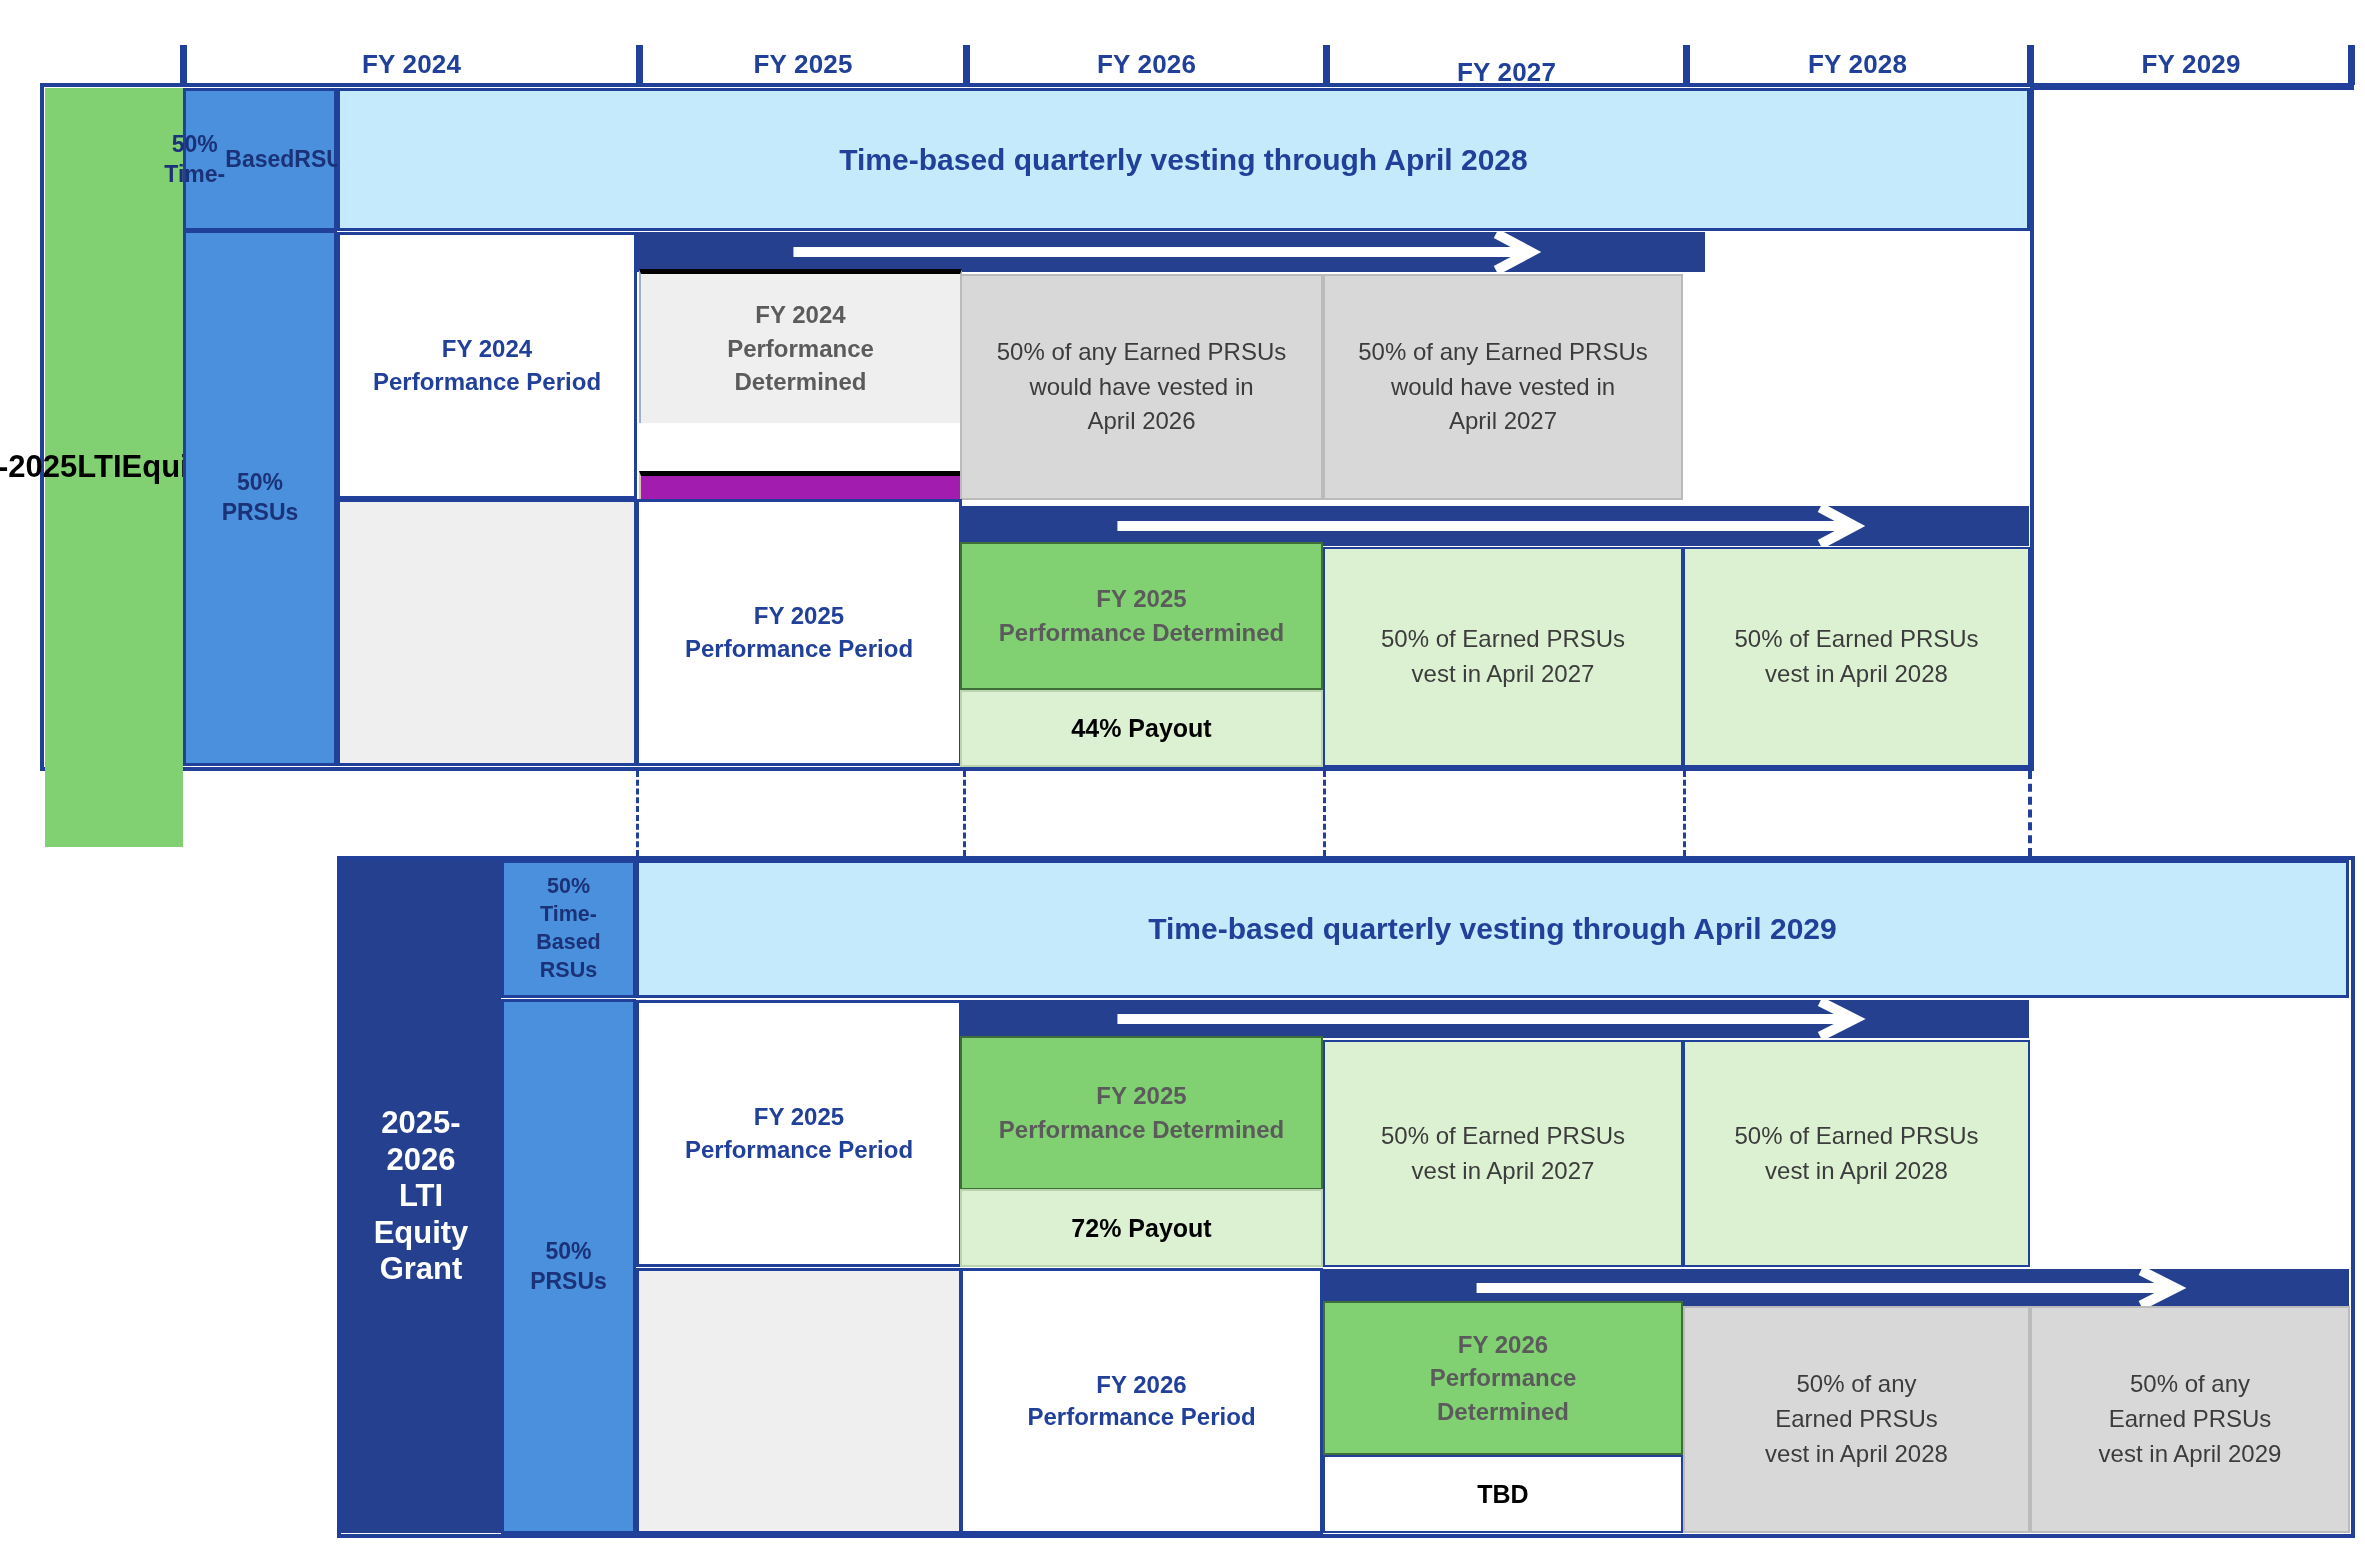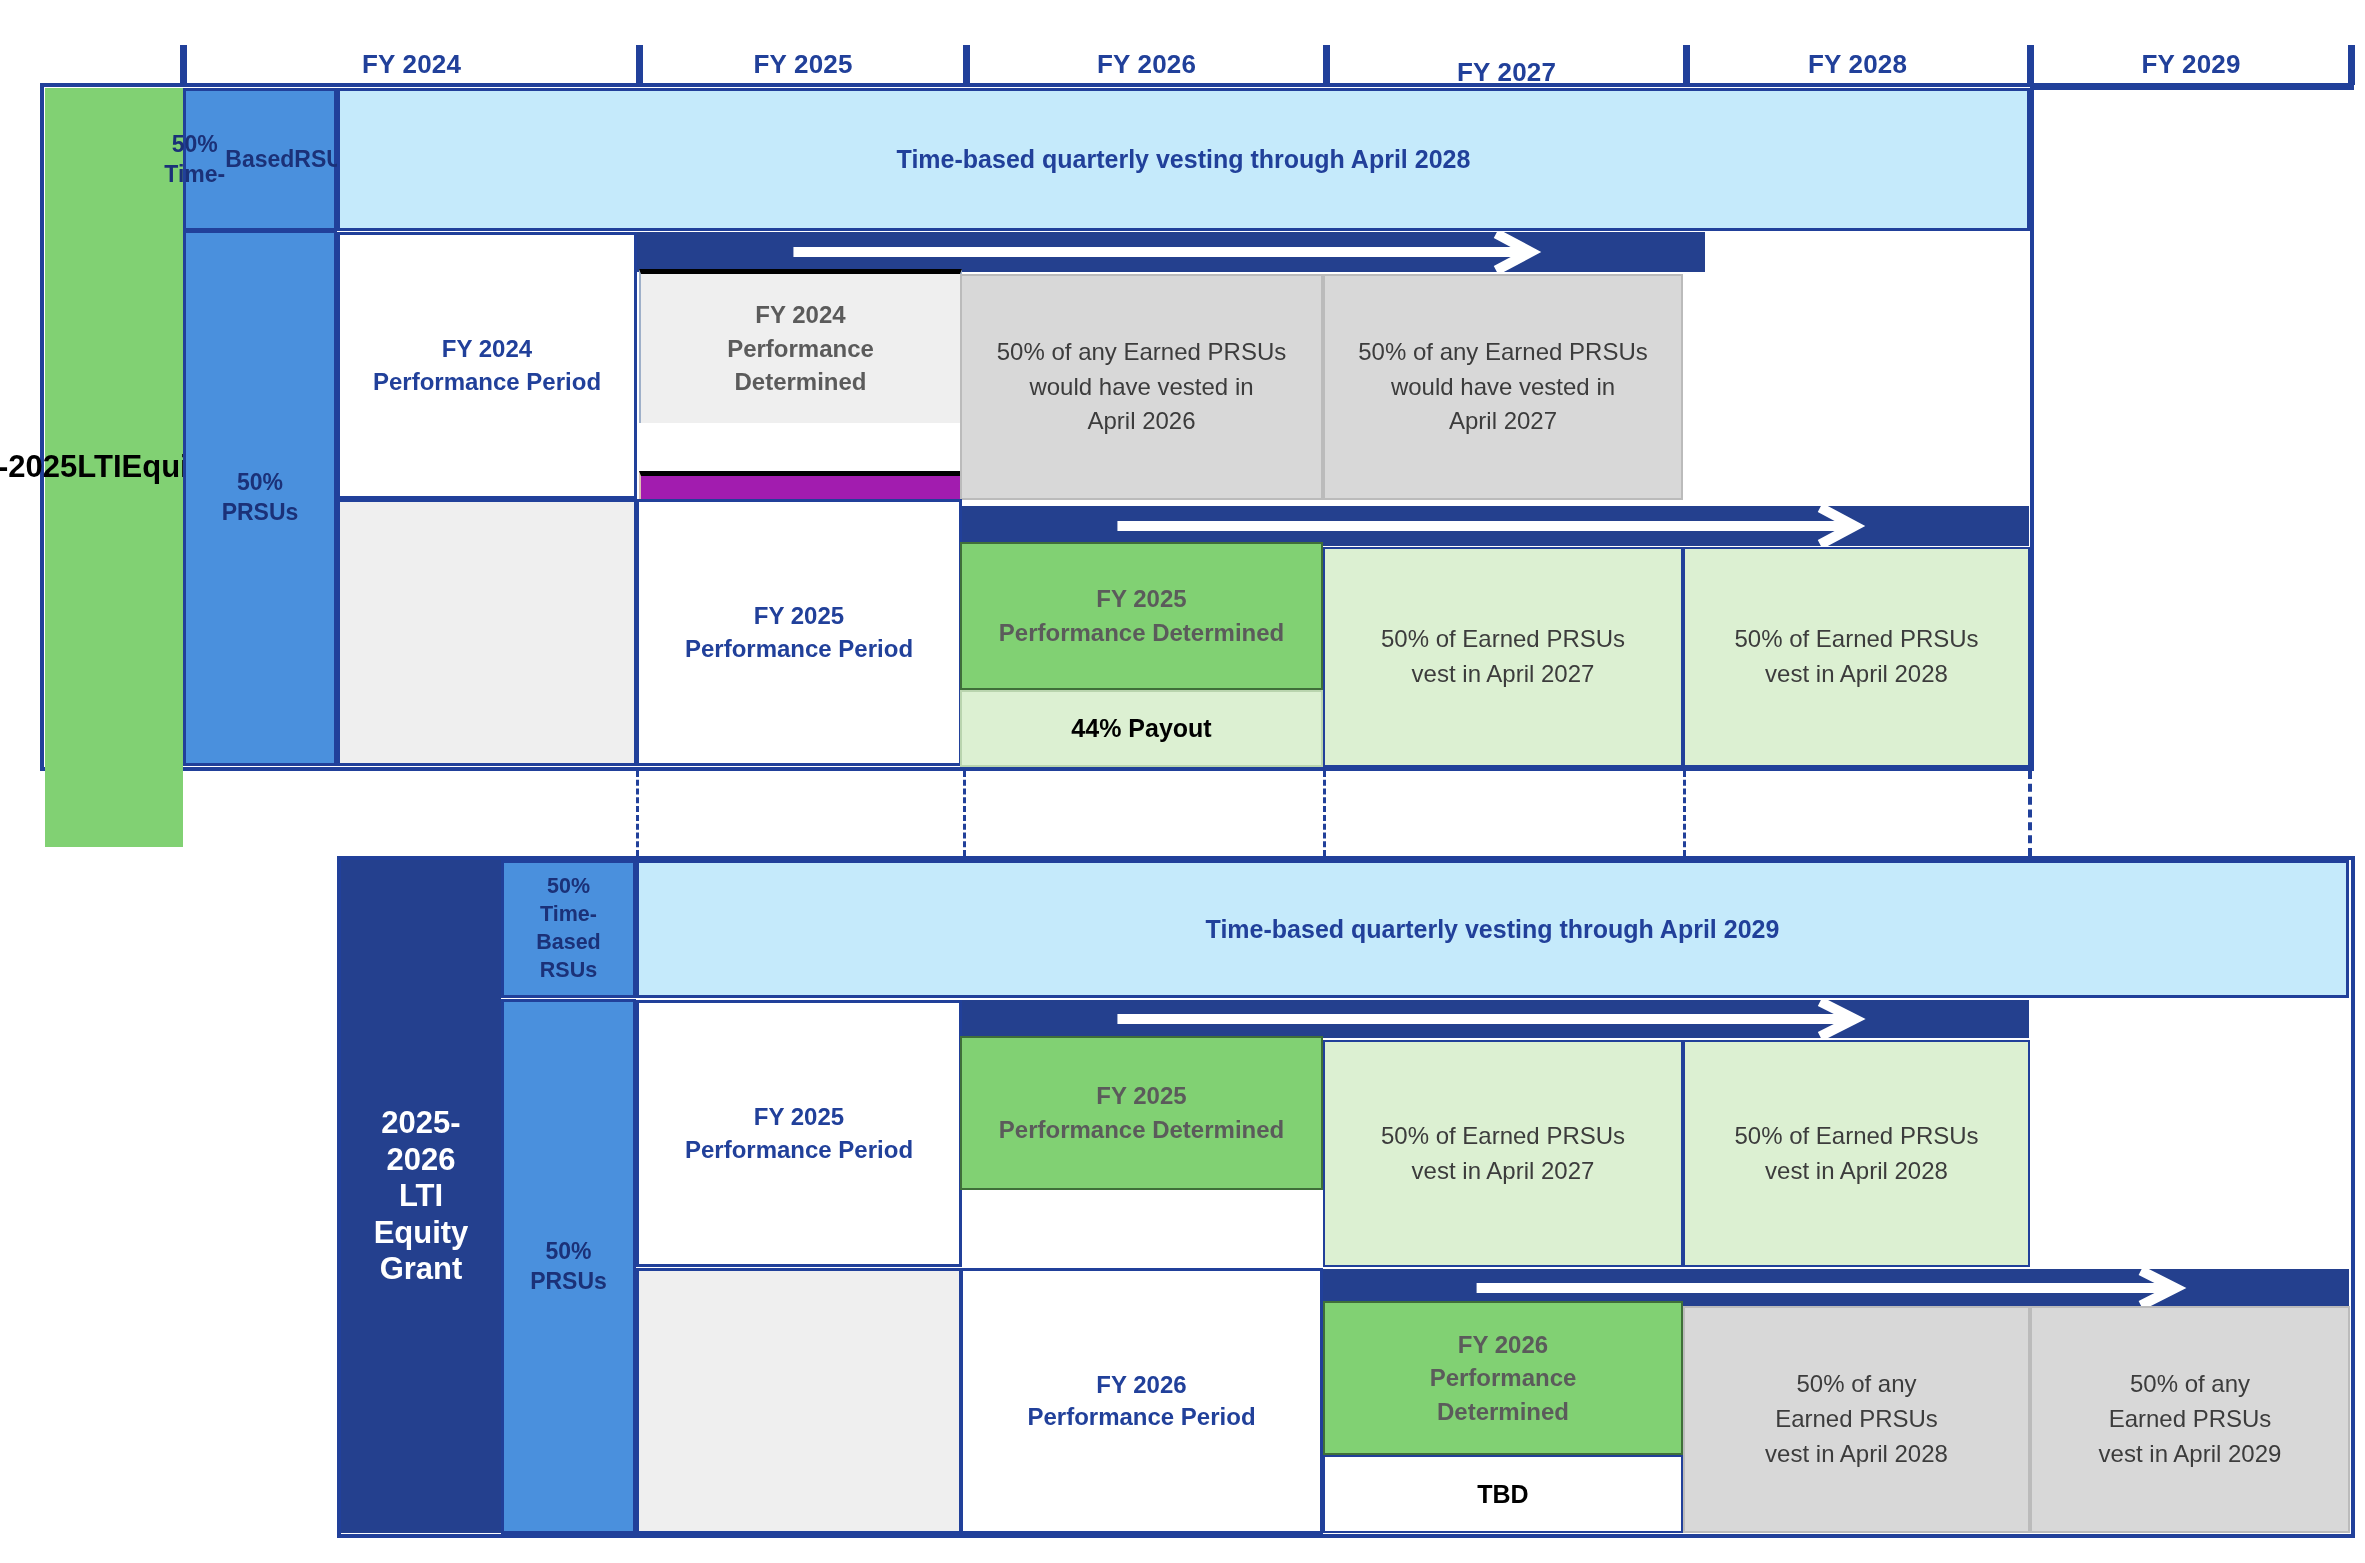--- a/index.html
+++ b/index.html
@@ -54,21 +54,21 @@
     font-size:23px;
     line-height:1.3;
     border:3.1px solid #21409A;
   }
 
   
   .timebar{
     background:#C5EAFB;
     color:#21409A;
     font-weight:bold;
-    font-size:25px;
+    font-size:30px;
     border:3.1px solid #21409A;
   }
 
   
   .perf-period{
     background:#ffffff;
     color:#21409A;
     font-weight:bold;
     font-size:24px;
     line-height:1.35;
@@ -278,20 +278,21 @@
   <div class="abs ctr perf-period" style="left:636px;top:1000px;width:326px;height:267px;flex-direction:column;">
     <span>FY 2025</span>
     <span>Performance Period</span>
   </div>
 
   <div class="abs ctr det-green" style="left:960px;top:1036px;width:363px;height:154px;flex-direction:column;">
     <span>FY 2025</span>
     <span>Performance Determined</span>
   </div>
 
+  <div class="abs ctr payout payout-lgreen" style="left:960px;top:1189px;width:363px;height:78px;">72% Payout</div>
 
   <div class="abs ctr out-lgreen" style="left:1323px;top:1040px;width:360px;height:227px;flex-direction:column;">
     <span>50% of Earned PRSUs</span>
     <span>vest in April 2027</span>
   </div>
 
   <div class="abs ctr out-lgreen" style="left:1683px;top:1040px;width:347px;height:227px;flex-direction:column;">
     <span>50% of Earned PRSUs</span>
     <span>vest in April 2028</span>
   </div>

